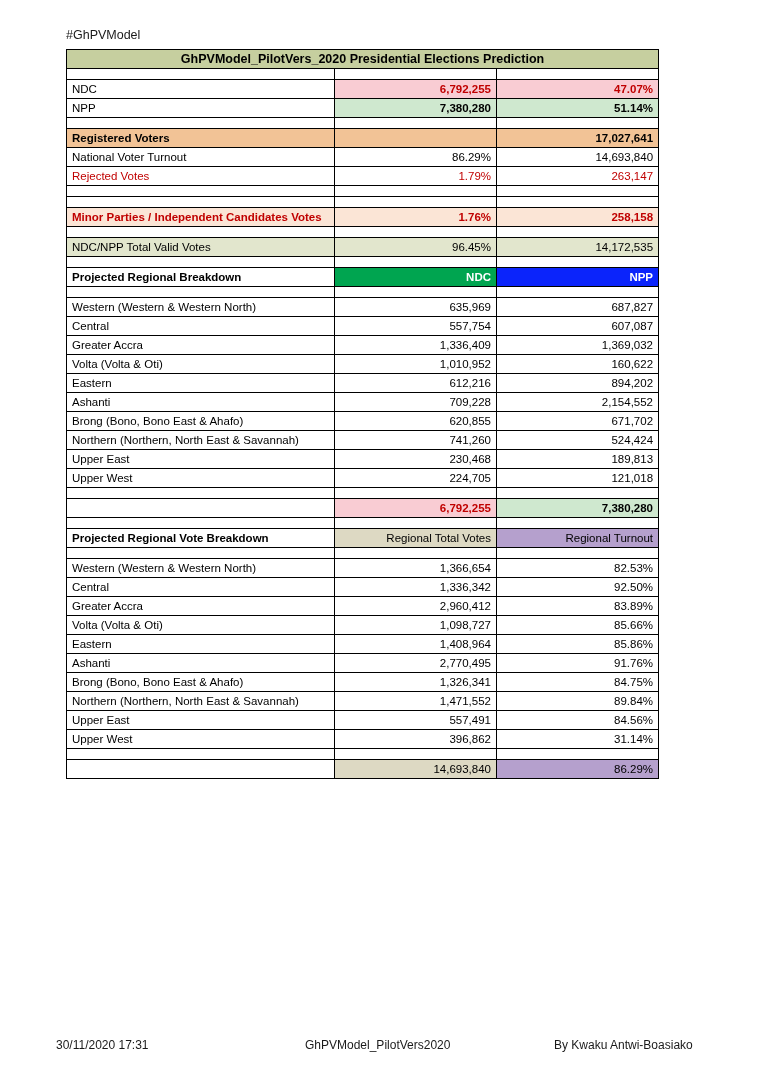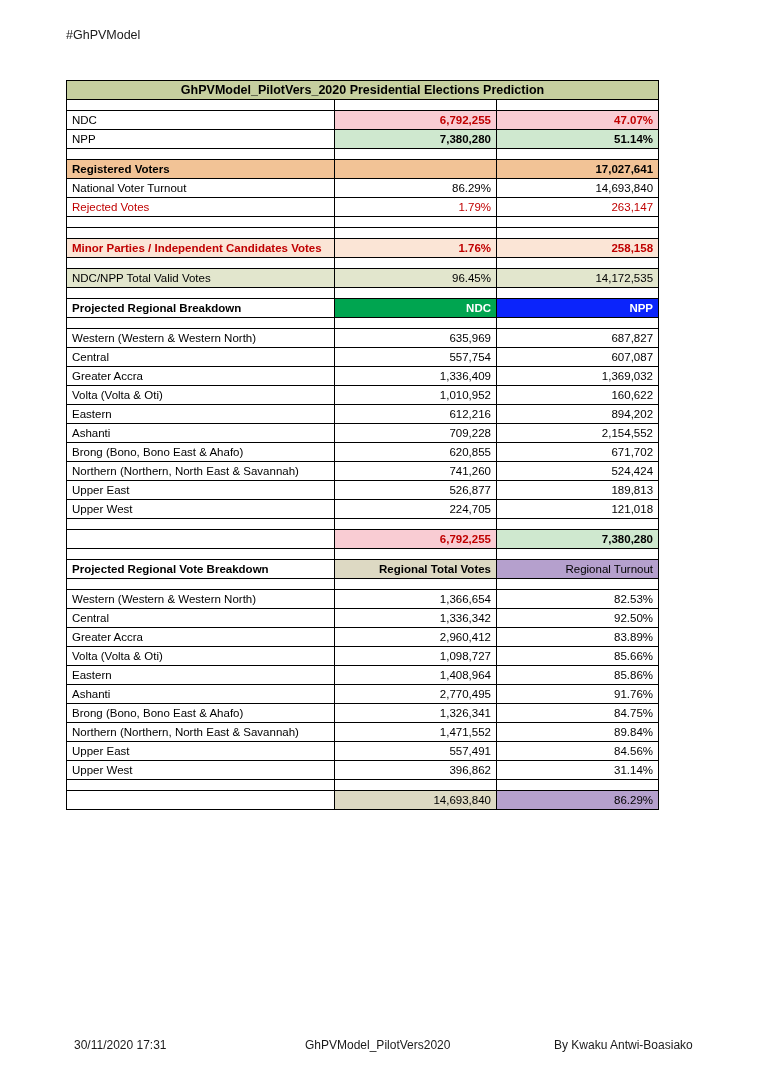--- a/index.html
+++ b/index.html
@@ -17,21 +17,21 @@
     border-radius: 24px;
   }
   .hashtag {
     position: absolute;
     left: 66px; top: 28px;
     font-size: 12.5px;
     color: #1a1a1a;
   }
   .tbl-wrap {
     position: absolute;
-    left: 66px; top: 80px;
+    left: 66px; top: 49px;
     width: 592px;
   }
   table.sheet {
     width: 592px;
     border-collapse: collapse;
     table-layout: fixed;
     font-size: 11.5px;
     color: #000;
   }
   table.sheet td {
@@ -60,32 +60,32 @@
     height: 22px;
   }
   .pink   { background: #f9ccd3; }
   .green  { background: #cfe8cf; }
   .orange { background: #f2c396; }
   .peach  { background: #fbe5d6; }
   .lightolive { background: #e2e6cd; }
   .ndc-hdr { background: #00a550; color: #ffffff; font-weight: bold; text-align: right; }
   .npp-hdr { background: #0b24fb; color: #ffffff; font-weight: bold; text-align: right; }
   .red  { color: #c00000; }
-  .tan  { background: #ddd9c3; font-weight: bold; }
+  .tan  { background: #ddd9c3; font-weight: normal; }
   .purple { background: #b5a0cd; font-weight: normal; }
   .tan-val { background: #ddd9c3; }
   .purple-val { background: #b5a0cd; }
   .footer {
     position: absolute;
     left: 0; right: 0;
     top: 1038px;
     font-size: 12px;
     color: #1a1a1a;
   }
-  .footer .f-left  { position: absolute; left: 74px; }
+  .footer .f-left  { position: absolute; left: 56px; }
   .footer .f-mid   { position: absolute; left: 305px; }
   .footer .f-right { position: absolute; left: 554px; }
 </style>
 </head>
 <body>
 
 <div class="page">
 
   <div class="hashtag">#GhPVModel</div>
 
@@ -224,21 +224,21 @@
           <td class="r">620,855</td>
           <td class="r">671,702</td>
         </tr>
         <tr>
           <td class="l">Northern (Northern, North East &amp; Savannah)</td>
           <td class="r">741,260</td>
           <td class="r">524,424</td>
         </tr>
         <tr>
           <td class="l">Upper East</td>
-          <td class="r">526,877</td>
+          <td class="r">230,468</td>
           <td class="r">189,813</td>
         </tr>
         <tr>
           <td class="l">Upper West</td>
           <td class="r">224,705</td>
           <td class="r">121,018</td>
         </tr>
 
         <tr class="spacer">
           <td class="bx"></td>

